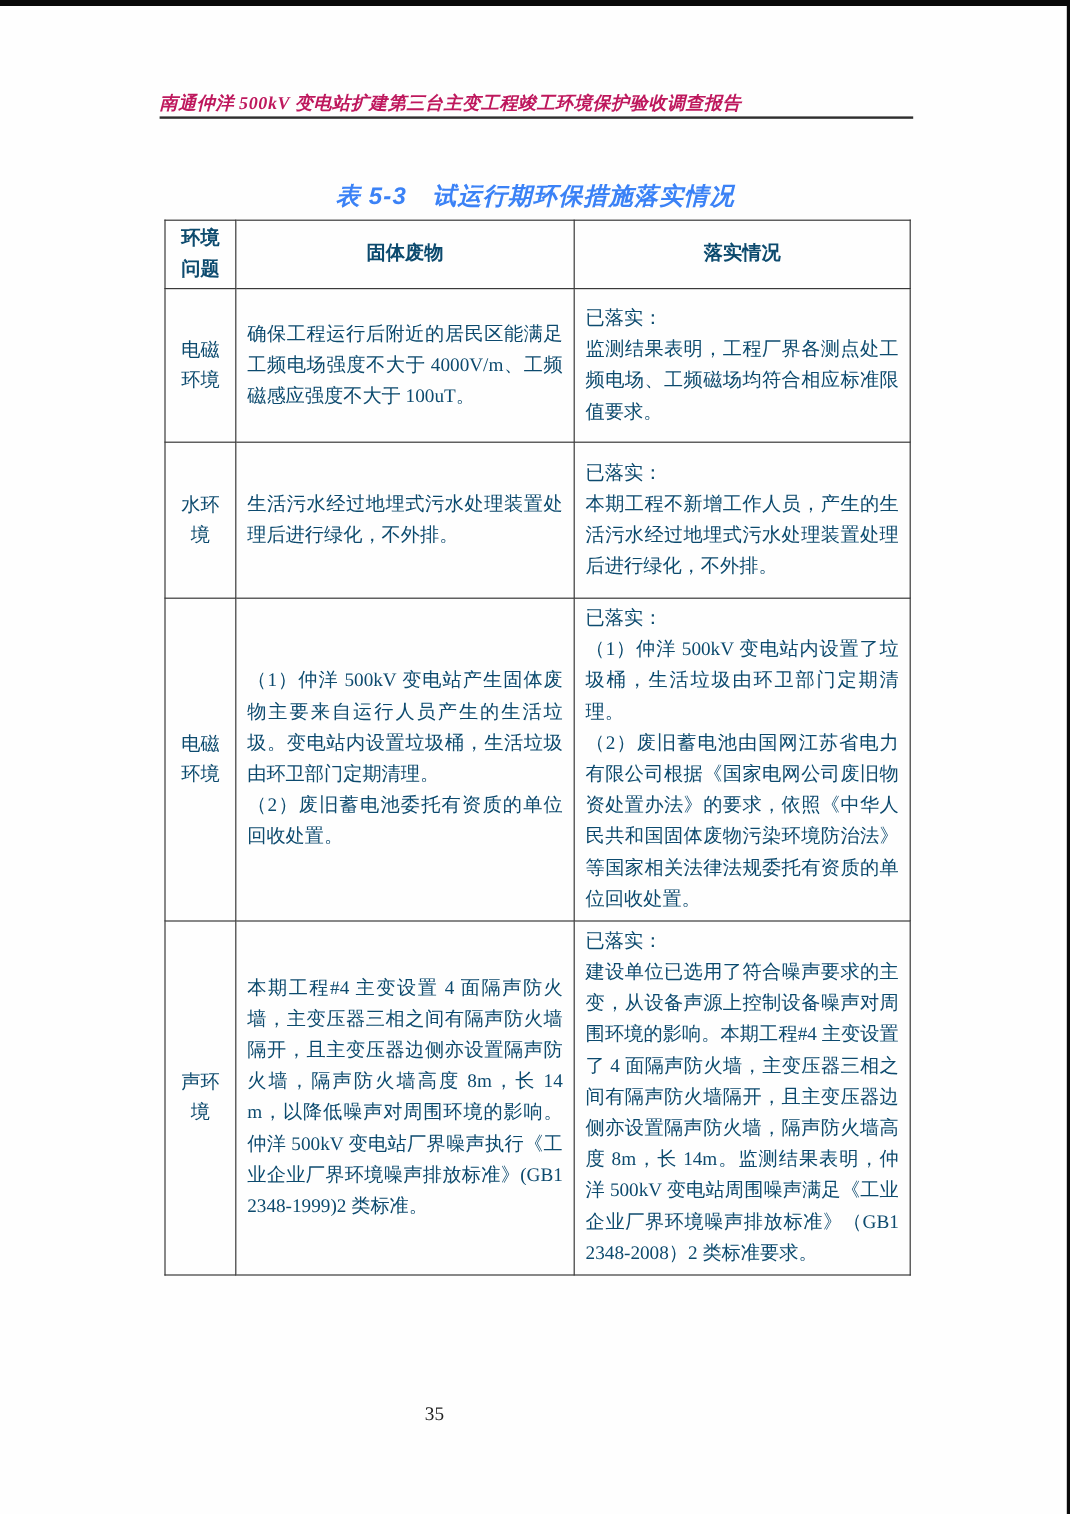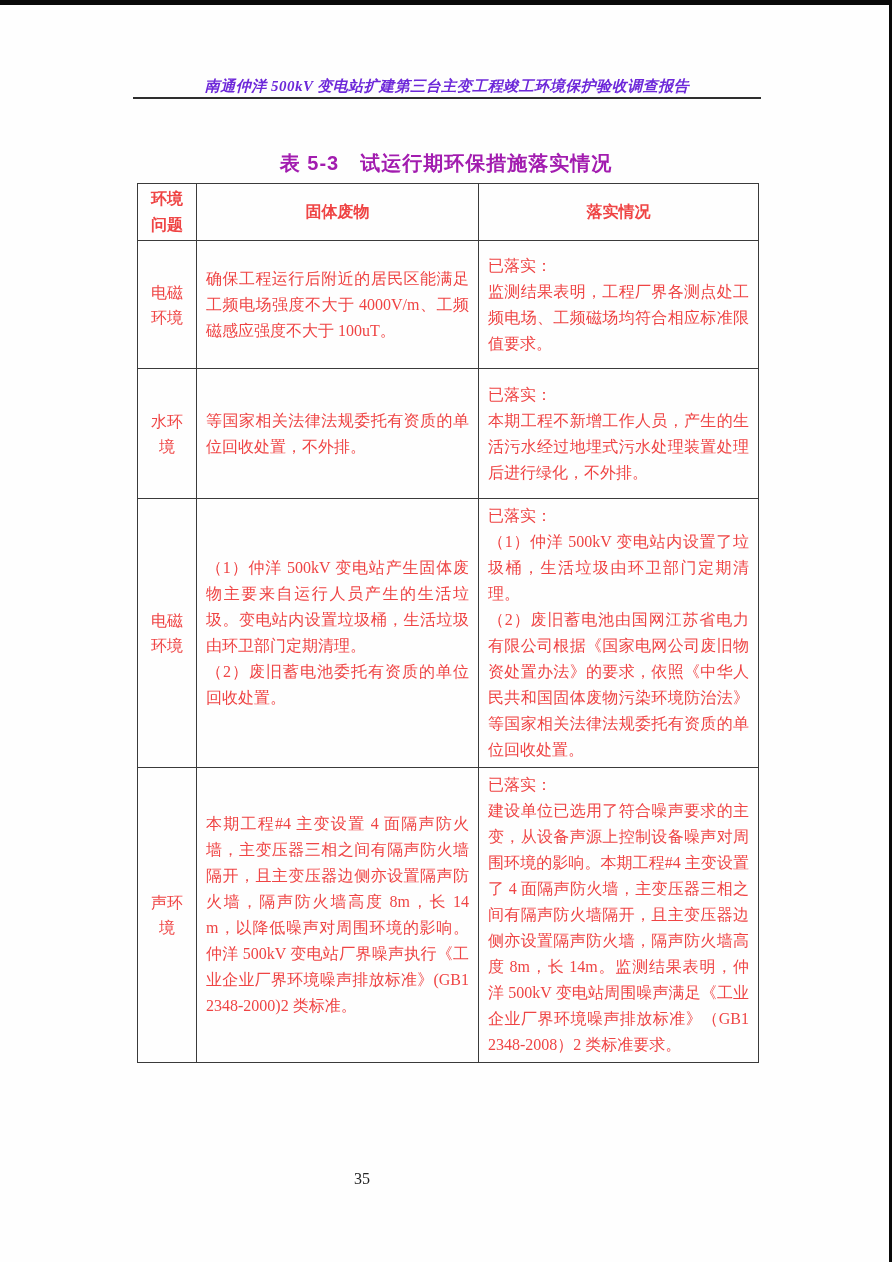--- a/index.html
+++ b/index.html
@@ -25,53 +25,54 @@
   .scan-bar-right {
     position: absolute;
     right: 0; top: 0;
     width: 3px; height: 1262px;
     background: #0a0a0a;
   }
   .doc-header {
     position: absolute;
     left: 133px; top: 77px;
     width: 628px;
-    text-align: center;
+    text-align: left;
     font-size: 15px;
     font-weight: bold;
     font-style: italic;
     letter-spacing: 0.5px;
-    color: #6d28d9;
+    color: #be185d;
   }
   .header-rule {
     position: absolute;
     left: 133px; top: 97px;
     width: 628px;
     border-top: 2px solid #2e2e2e;
   }
   .table-title {
     position: absolute;
     left: 0; top: 150px;
     width: 892px;
     text-align: center;
     font-family: "Liberation Sans", "DejaVu Sans", sans-serif;
     font-size: 20px;
     font-weight: bold;
-    color: #a21caf;
+    color: #3b82f6;
     letter-spacing: 1px;
+    font-style: italic;
   }
   table.epm {
     position: absolute;
     left: 137px; top: 183px;
     width: 621px;
     border-collapse: collapse;
     table-layout: fixed;
     font-size: 16px;
     line-height: 26px;
-    color: #ef4444;
+    color: #0c4a6e;
   }
   table.epm td, table.epm th {
     border: 1.6px solid #3a3a3a;
     vertical-align: middle;
     overflow: hidden;
   }
   col.c1 { width: 59px; }
   col.c2 { width: 282px; }
   col.c3 { width: 280px; }
   table.epm th {
@@ -134,35 +135,35 @@
       <th>落实情况</th>
     </tr>
     <tr class="r-em">
       <td class="cell-problem">电磁环境</td>
       <td class="cell-measure">确保工程运行后附近的居民区能满足工频电场强度不大于 4000V/m、工频磁感应强度不大于 100uT。</td>
       <td class="cell-status">已落实：
 监测结果表明，工程厂界各测点处工频电场、工频磁场均符合相应标准限值要求。</td>
     </tr>
     <tr class="r-wat">
       <td class="cell-problem">水环境</td>
-      <td class="cell-measure">等国家相关法律法规委托有资质的单位回收处置，不外排。</td>
+      <td class="cell-measure">生活污水经过地埋式污水处理装置处理后进行绿化，不外排。</td>
       <td class="cell-status">已落实：
 本期工程不新增工作人员，产生的生活污水经过地埋式污水处理装置处理后进行绿化，不外排。</td>
     </tr>
     <tr class="r-sol">
       <td class="cell-problem">电磁环境</td>
       <td class="cell-measure">（1）仲洋 500kV 变电站产生固体废物主要来自运行人员产生的生活垃圾。变电站内设置垃圾桶，生活垃圾由环卫部门定期清理。
 （2）废旧蓄电池委托有资质的单位回收处置。</td>
       <td class="cell-status">已落实：
 （1）仲洋 500kV 变电站内设置了垃圾桶，生活垃圾由环卫部门定期清理。
 （2）废旧蓄电池由国网江苏省电力有限公司根据《国家电网公司废旧物资处置办法》的要求，依照《中华人民共和国固体废物污染环境防治法》等国家相关法律法规委托有资质的单位回收处置。</td>
     </tr>
     <tr class="r-noi">
       <td class="cell-problem">声环境</td>
-      <td class="cell-measure">本期工程#4 主变设置 4 面隔声防火墙，主变压器三相之间有隔声防火墙隔开，且主变压器边侧亦设置隔声防火墙，隔声防火墙高度 8m，长 14m，以降低噪声对周围环境的影响。仲洋 500kV 变电站厂界噪声执行《工业企业厂界环境噪声排放标准》(GB12348-2000)2 类标准。</td>
+      <td class="cell-measure">本期工程#4 主变设置 4 面隔声防火墙，主变压器三相之间有隔声防火墙隔开，且主变压器边侧亦设置隔声防火墙，隔声防火墙高度 8m，长 14m，以降低噪声对周围环境的影响。仲洋 500kV 变电站厂界噪声执行《工业企业厂界环境噪声排放标准》(GB12348-1999)2 类标准。</td>
       <td class="cell-status">已落实：
 建设单位已选用了符合噪声要求的主变，从设备声源上控制设备噪声对周围环境的影响。本期工程#4 主变设置了 4 面隔声防火墙，主变压器三相之间有隔声防火墙隔开，且主变压器边侧亦设置隔声防火墙，隔声防火墙高度 8m，长 14m。监测结果表明，仲洋 500kV 变电站周围噪声满足《工业企业厂界环境噪声排放标准》（GB12348-2008）2 类标准要求。</td>
     </tr>
   </tbody>
     </table>
 
   <div class="page-number">35</div>
 
 </div>
 

